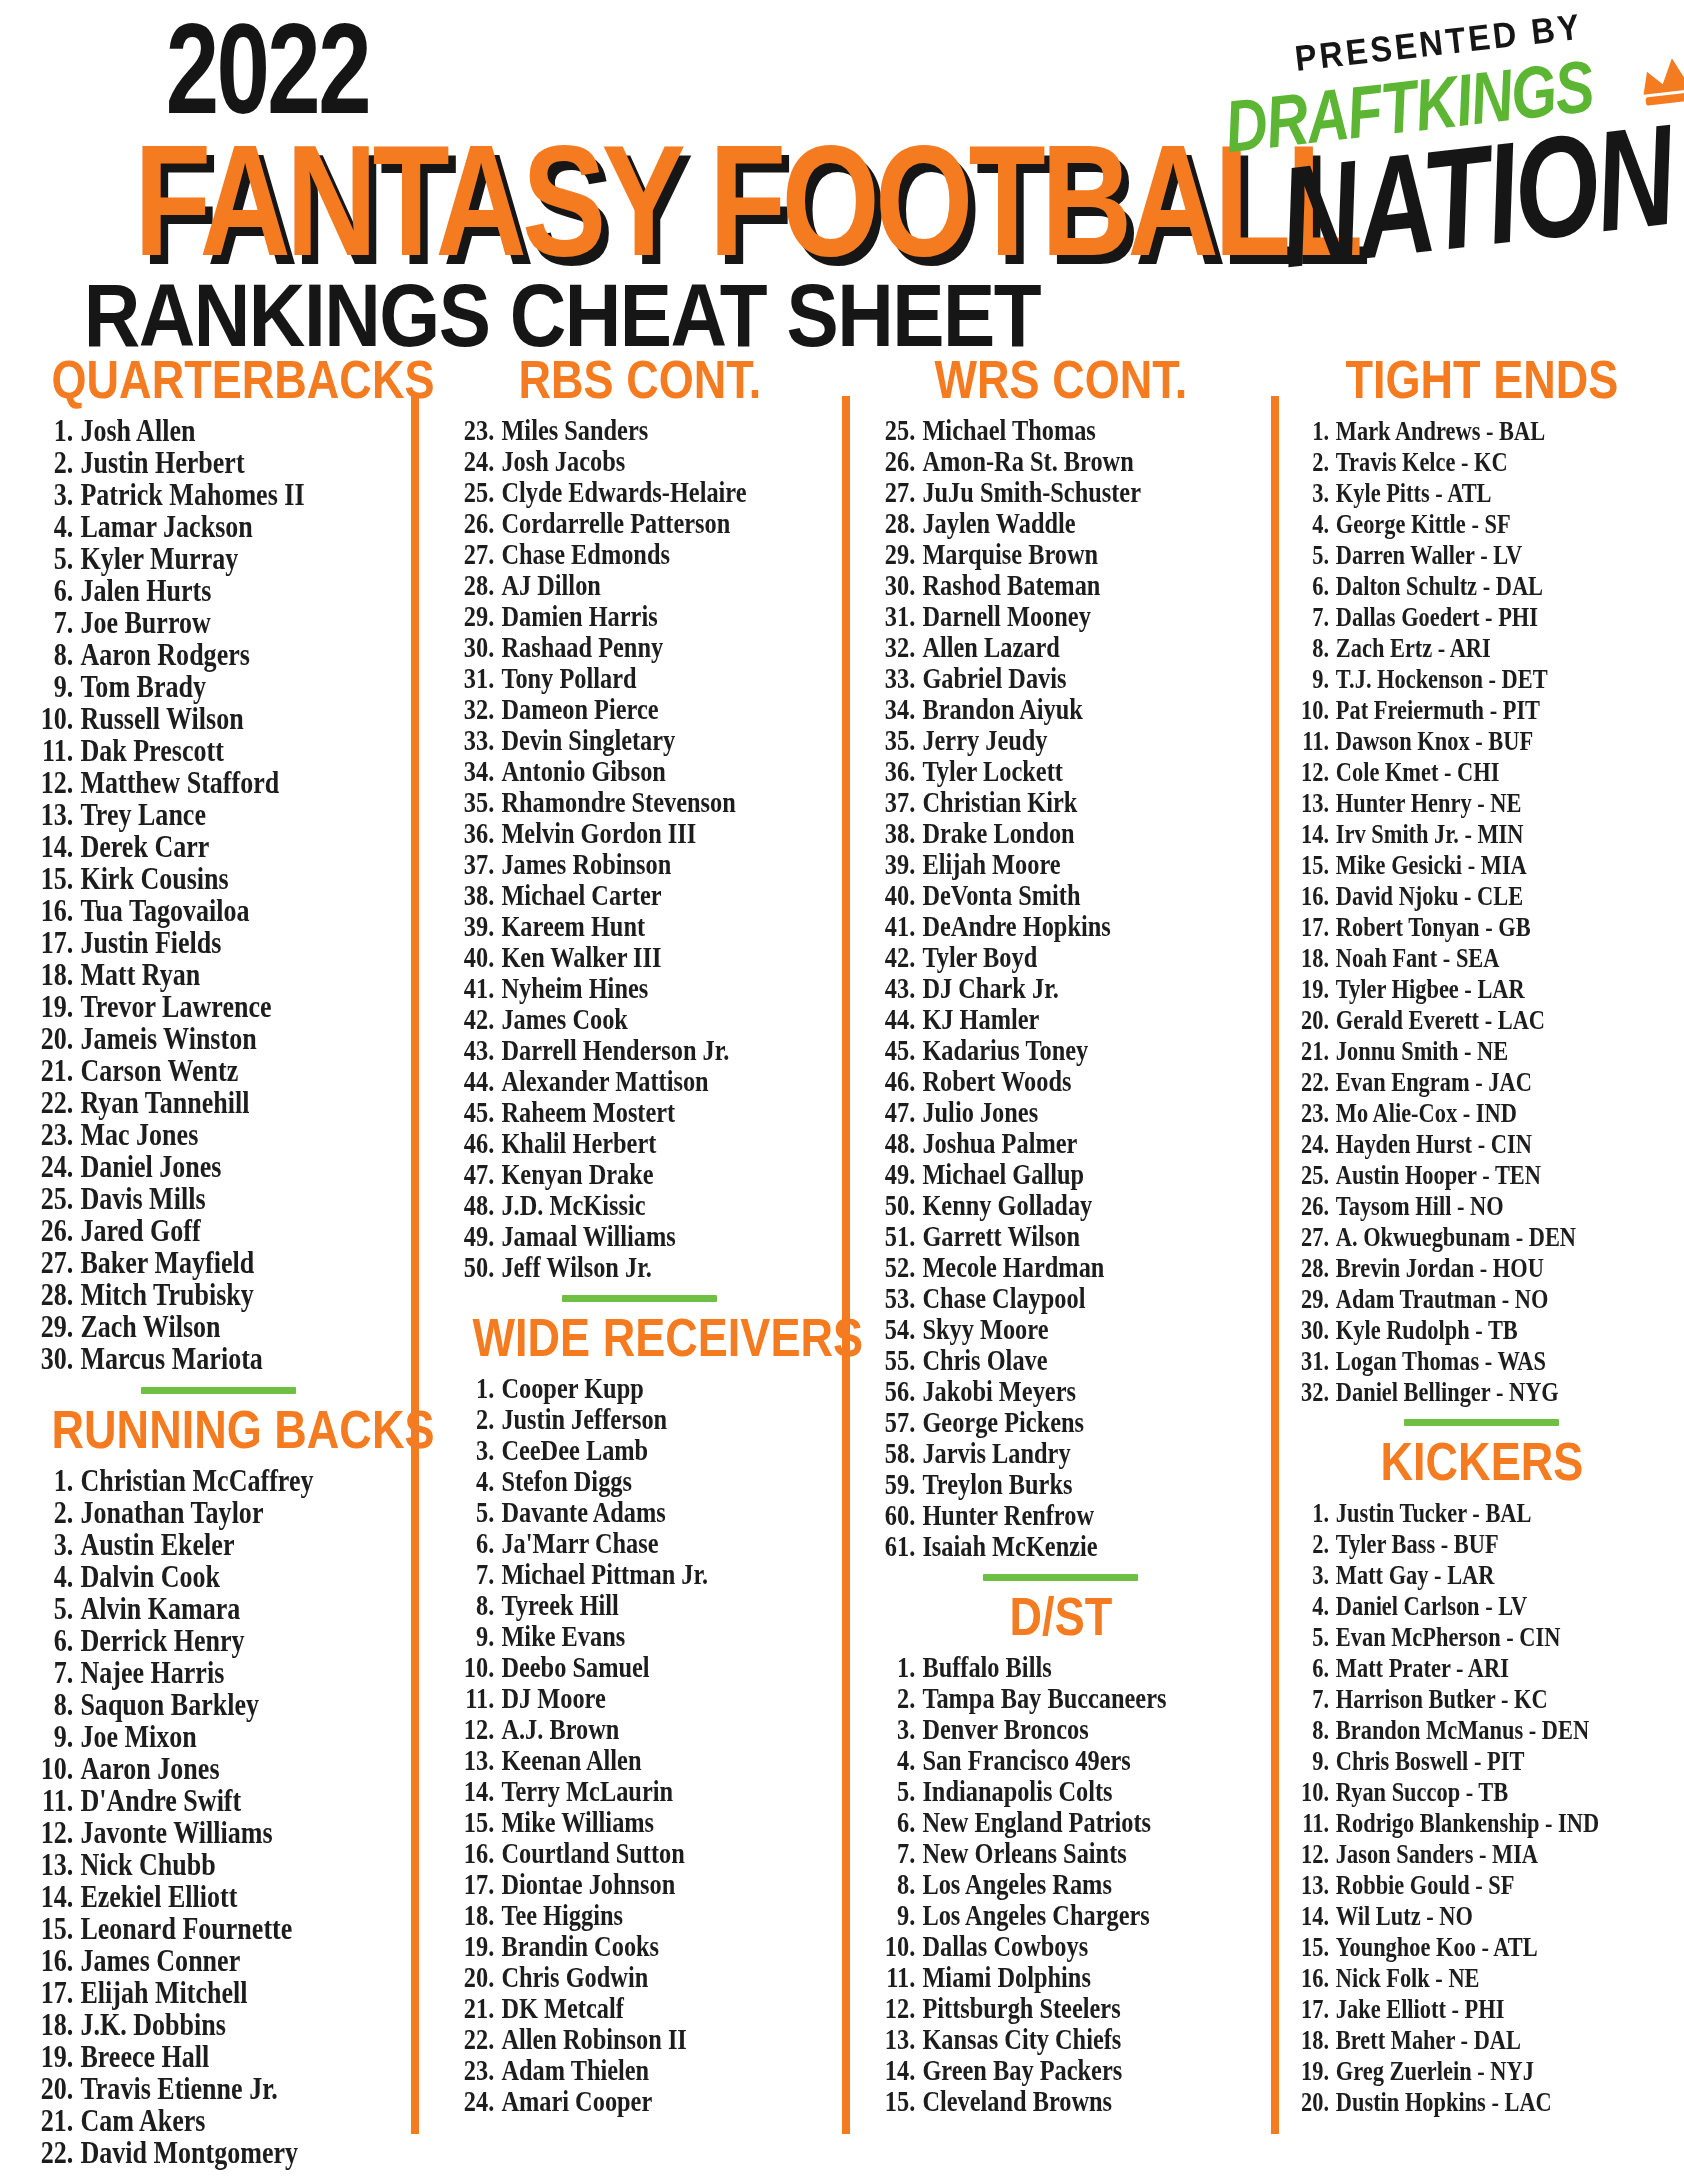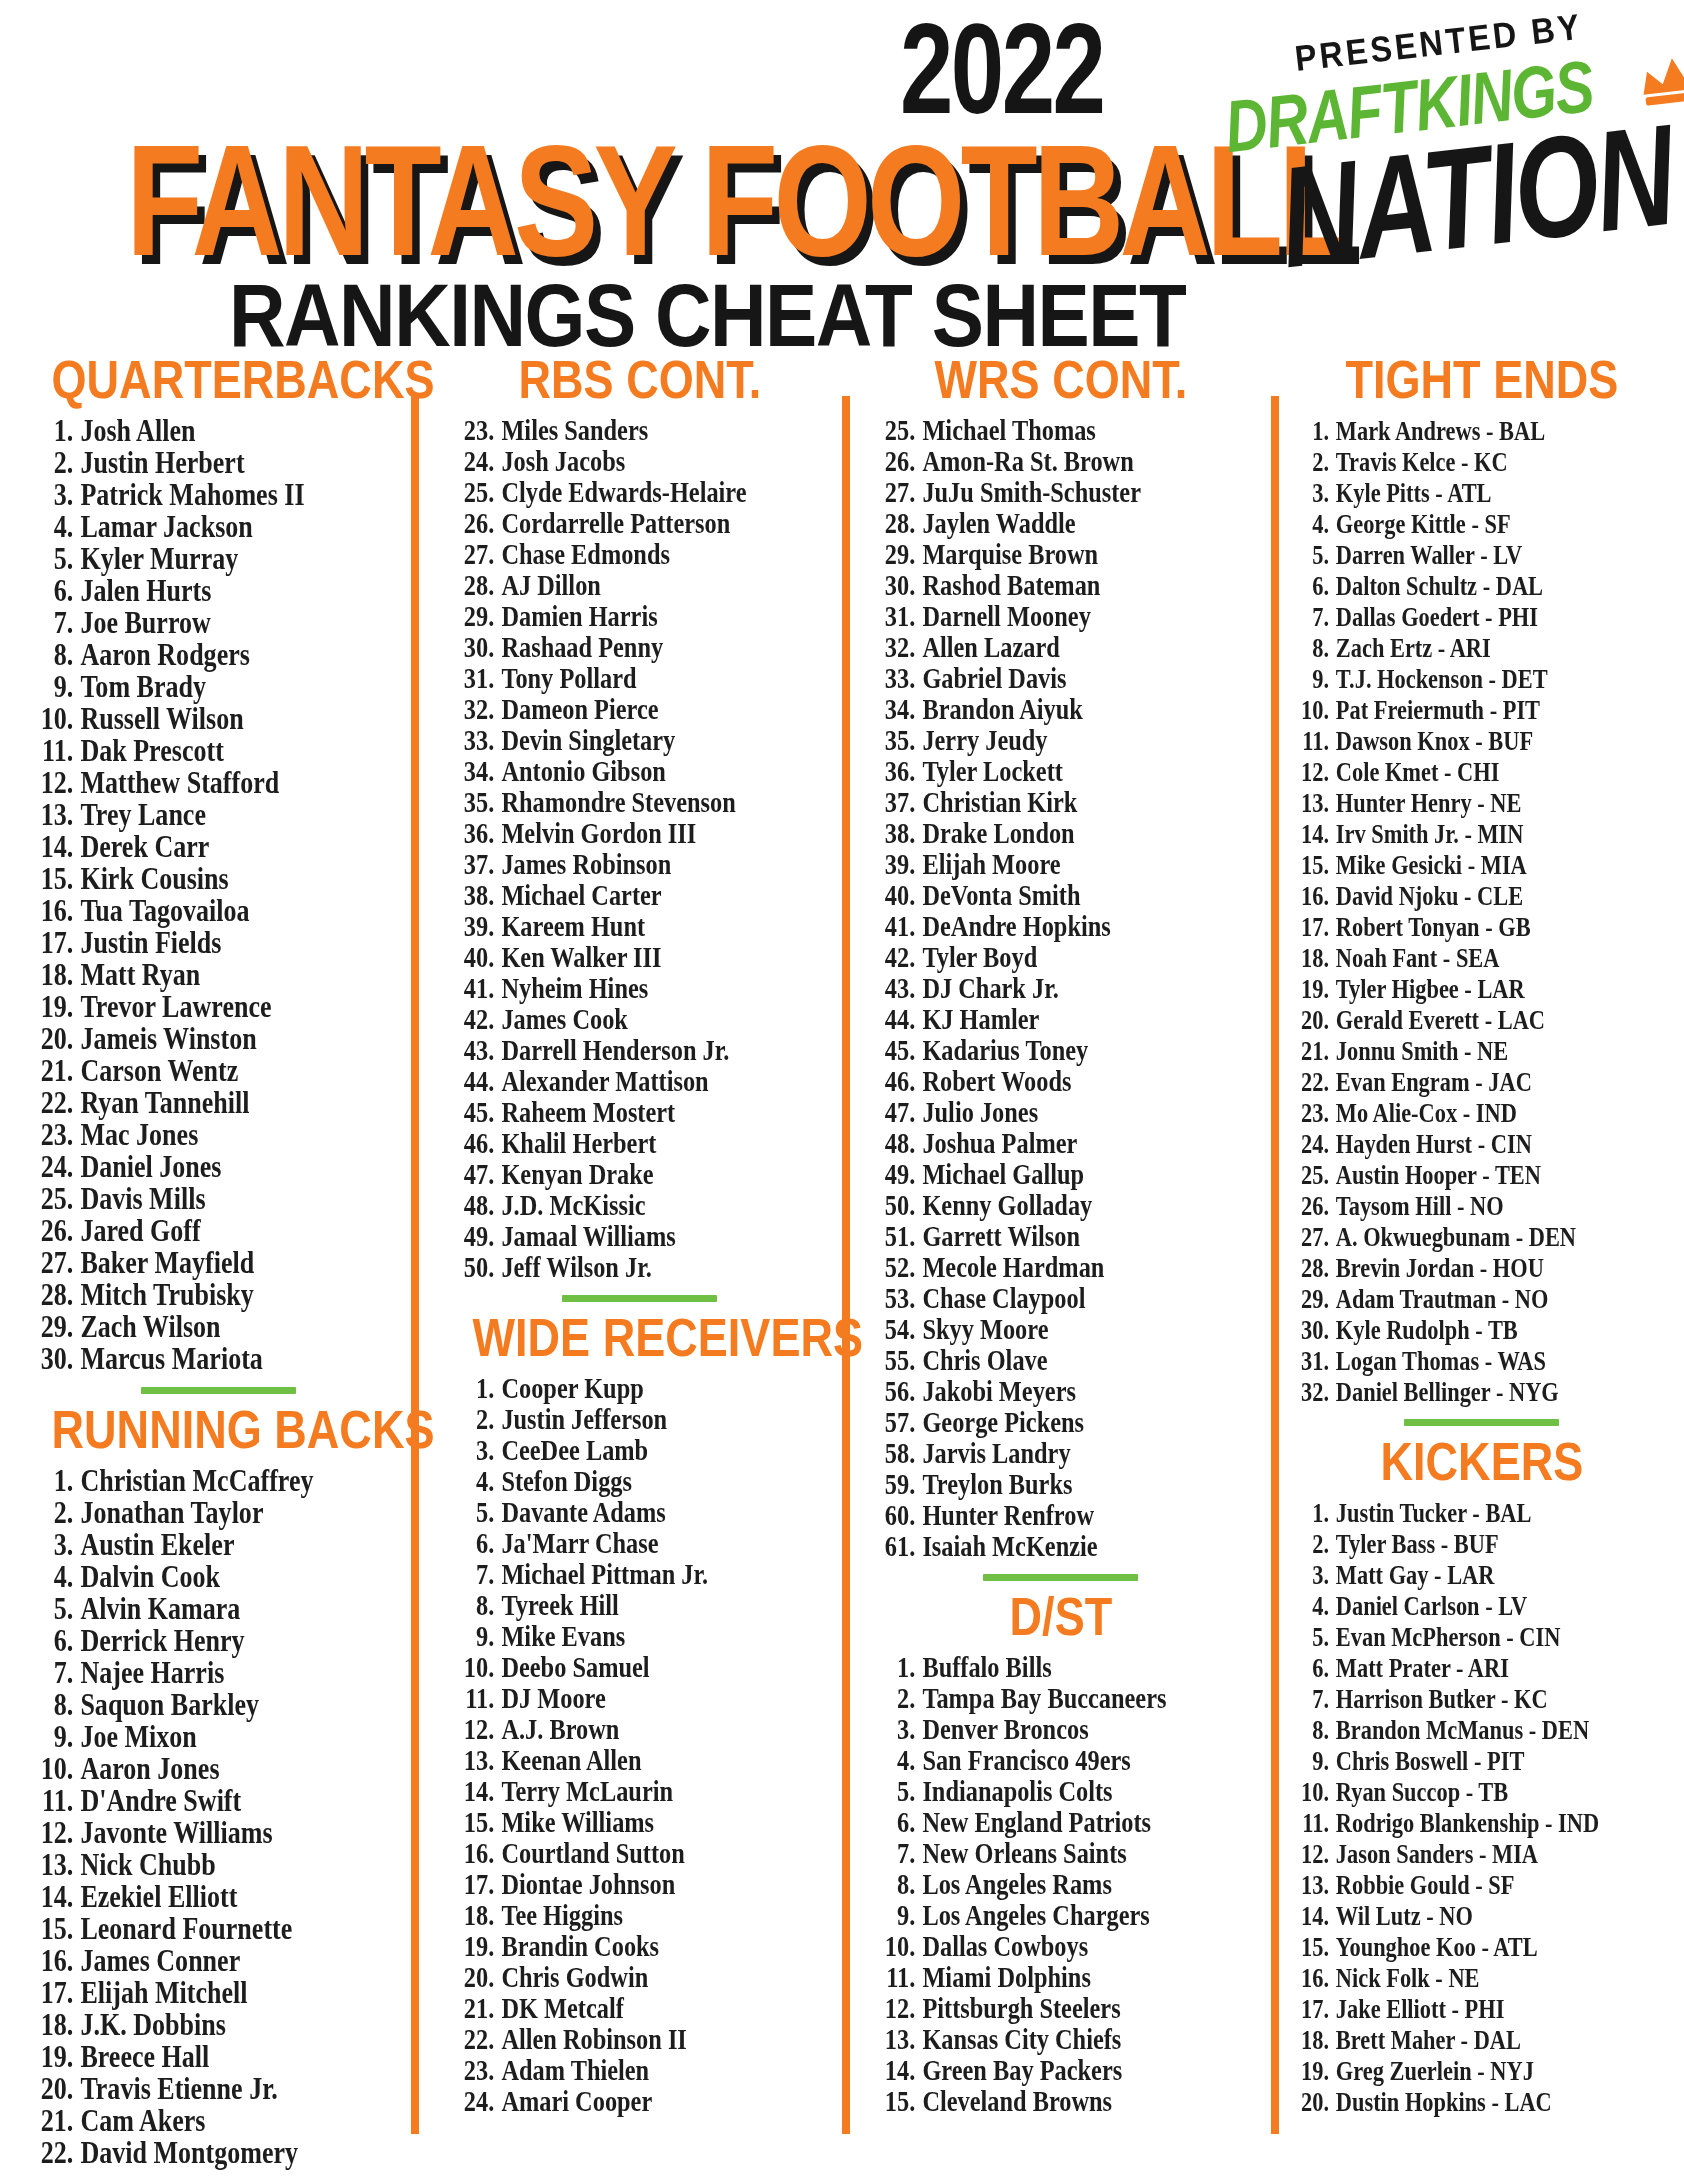--- a/index.html
+++ b/index.html
@@ -3,21 +3,21 @@
 <meta charset="utf-8">
 <style>
   html,body{margin:0;padding:0;}
   body{
     width:1685px;height:2181px;position:relative;overflow:hidden;
     background:#ffffff;
     font-family:"Liberation Sans",sans-serif;
     color:#1a1a1a;
   }
   
-  .hdr{position:absolute;top:0;left:0;width:1261px;height:356px;text-align:right;}
+  .hdr{position:absolute;top:0;left:8px;width:1261px;height:356px;text-align:left;}
   .year{
     position:absolute;top:5.1px;left:0;width:100%;
     font-size:128px;font-weight:bold;line-height:1;color:#151515;
     transform:scaleX(.75);letter-spacing:-3.4px;
   }
   .title{
     position:absolute;top:121px;left:0;width:100%;margin:0;
     font-size:158px;font-weight:bold;line-height:1;color:var(--orange,#F47B20);
     transform:scaleX(.80);letter-spacing:-6px;white-space:nowrap;
     text-shadow:9.4px 8.5px 0 #161616;

